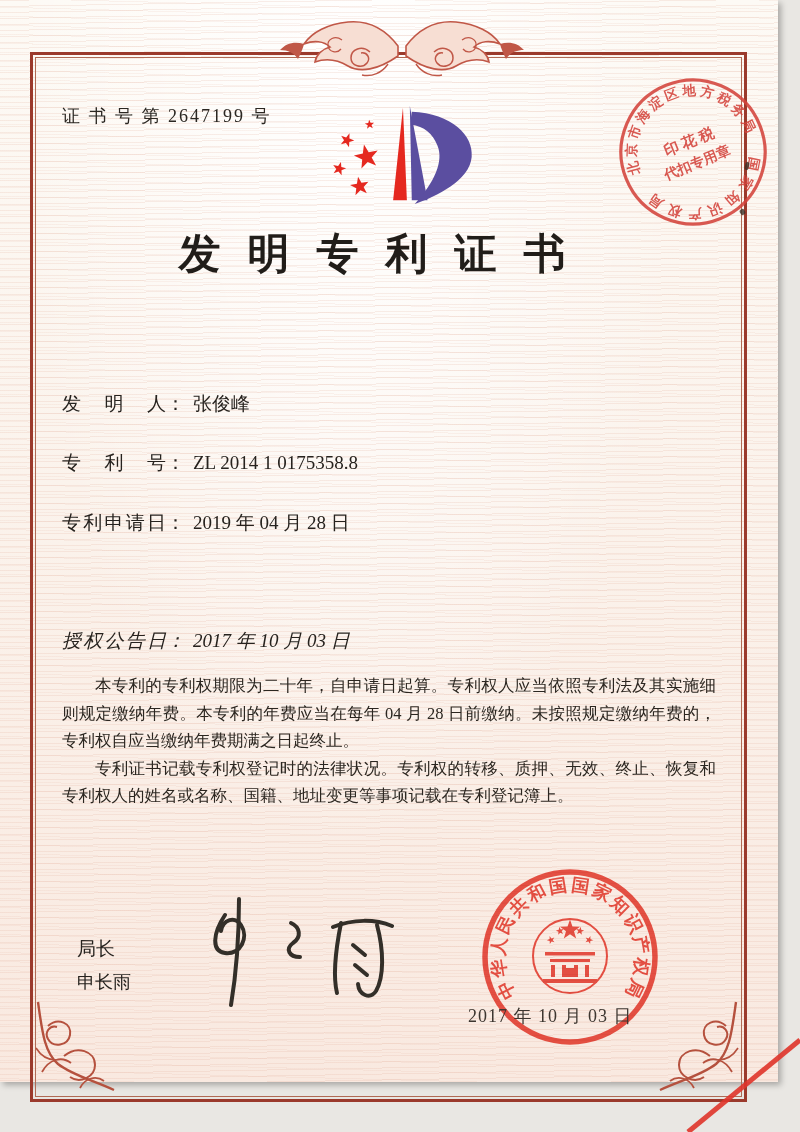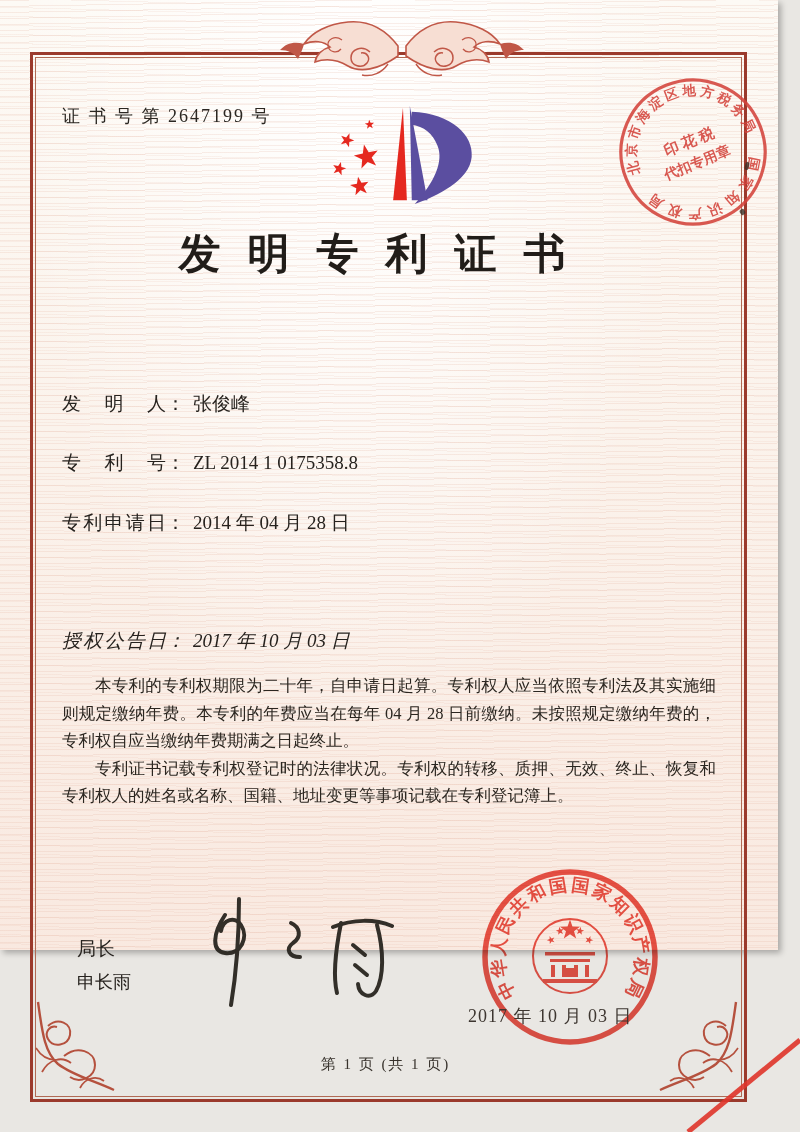--- a/index.html
+++ b/index.html
@@ -2,21 +2,21 @@
 <html><head>
 <meta charset="utf-8">
 <style>
   html,body{margin:0;padding:0;}
   body{
     width:800px;height:1132px;position:relative;overflow:hidden;
     background:#e9e7e3;
     font-family:"Liberation Serif","DejaVu Serif",serif;
   }
   .paper{
-    position:absolute;left:0;top:0;width:778px;height:950px;
+    position:absolute;left:0;top:0;width:778px;height:1082px;
     background:
       radial-gradient(ellipse at 45% 6%, rgba(255,255,255,.95), rgba(255,255,255,0) 55%),
       linear-gradient(180deg,#fdfaf5 0%,#fbf3ec 45%,#f9e9e0 100%);
     box-shadow:3px 3px 6px rgba(0,0,0,.28);
   }
   .waves{
     position:absolute;inset:0;pointer-events:none;
     background-image:
       repeating-linear-gradient(179deg, rgba(225,170,150,.20) 0px, rgba(225,170,150,.20) 1px, transparent 1px, transparent 6px),
       repeating-linear-gradient(181.5deg, rgba(225,170,150,.13) 0px, rgba(225,170,150,.13) 1px, transparent 1px, transparent 9px);
@@ -125,21 +125,21 @@
 
   <div class="title">发明专利证书</div>
 
   <div class="row" style="top:391px;">
     <span class="lbl">发明人</span><span>：</span><span class="val">张俊峰</span>
   </div>
   <div class="row" style="top:450px;">
     <span class="lbl">专利号</span><span>：</span><span class="val">ZL 2014 1 0175358.8</span>
   </div>
   <div class="row" style="top:510px;">
-    <span class="lbl">专利申请日</span><span>：</span><span class="val">2014 年 04 月 28 日</span>
+    <span class="lbl">专利申请日</span><span>：</span><span class="val">2019 年 04 月 28 日</span>
   </div>
   <div class="row" style="top:628px;font-style:italic;">
     <span class="lbl">授权公告日</span><span>：</span><span class="val">2017 年 10 月 03 日</span>
   </div>
 
   <div class="body-text">
     <p>本专利的专利权期限为二十年，自申请日起算。专利权人应当依照专利法及其实施细则规定缴纳年费。本专利的年费应当在每年 04 月 28 日前缴纳。未按照规定缴纳年费的，专利权自应当缴纳年费期满之日起终止。</p>
     <p>专利证书记载专利权登记时的法律状况。专利权的转移、质押、无效、终止、恢复和专利权人的姓名或名称、国籍、地址变更等事项记载在专利登记簿上。</p>
   </div>
 
@@ -180,21 +180,20 @@
       <rect x="87" y="103" width="4" height="12"></rect>
       <rect x="99" y="103" width="4" height="12"></rect>
       <rect x="110" y="103" width="4" height="12"></rect>
       <rect x="90" y="106" width="10" height="9"></rect>
       <rect x="68" y="117" width="54" height="4"></rect>
     </g>
   </svg>
 
   <div class="seal-date">2017 年 10 月 03 日</div>
 
-  <div class="footer">第 1 页 (共 1 页)</div>
 
   <svg class="tax-stamp" width="160" height="160" viewBox="0 0 160 160">
     <g transform="rotate(-22 80 80)" fill="#d4443c">
       <circle cx="80" cy="80" r="72" fill="none" stroke="#d4443c" stroke-width="3.2"></circle>
       <defs>
         <path id="stampCircle" d="M23,80 A57,57 0 1 1 137,80 A57,57 0 1 1 23,80" fill="none"></path>
       </defs>
       <text font-size="13.5" font-weight="bold" font-family="Liberation Serif, DejaVu Serif, serif">
         <textPath href="#stampCircle" startOffset="0" textLength="182" lengthAdjust="spacing">北京市海淀区地方税务局</textPath>
       </text>

